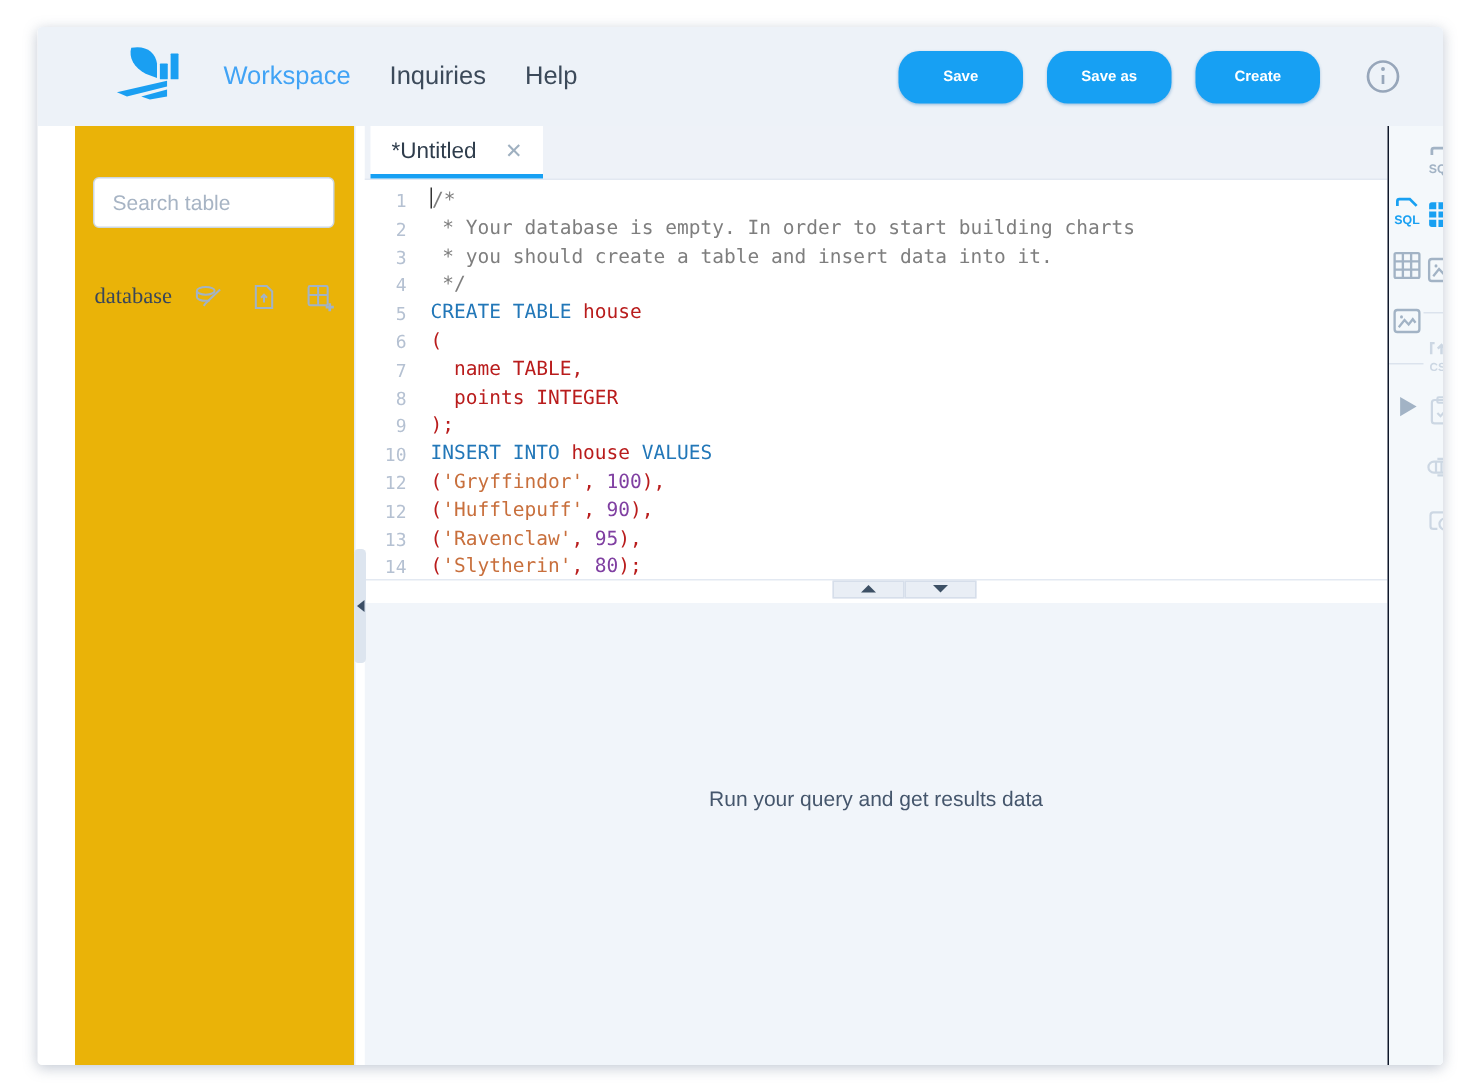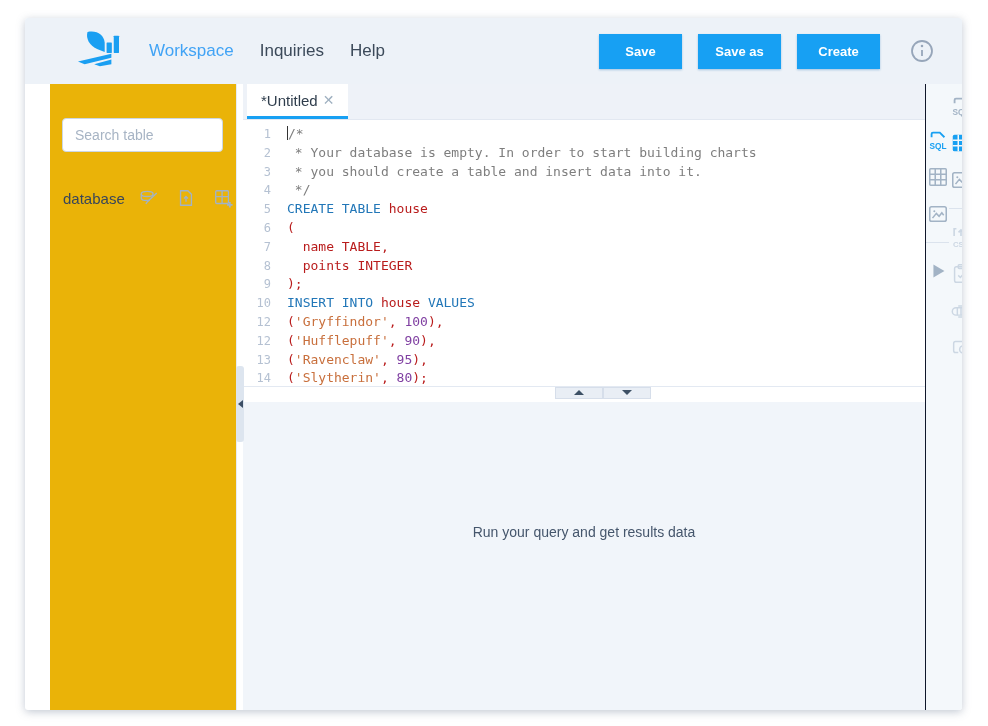--- a/index.html
+++ b/index.html
@@ -12,56 +12,56 @@
 
   
   .header { height: 66px; background: #edf2f8; display: flex; align-items: center;
     flex-shrink: 0; padding: 0 28px 0 50px; }
   .logo { width: 46px; height: 42px; margin-right: 28px; flex-shrink: 0; }
   .nav { display: flex; align-items: center; gap: 26px; font-size: 17px; color: #3c4a5a; }
   .nav-item { cursor: pointer; }
   .nav-item.active { color: #41a3f5; }
   .header-right { margin-left: auto; display: flex; align-items: center; gap: 16px; }
   .btn { min-width: 83px; height: 35px; padding: 0 16px; background: #17a0f3; color: #fff;
-    border: none; border-radius: 0; font-size: 13px; font-weight: bold;
+    border: none; border-radius: 14px; font-size: 10px; font-weight: bold;
     font-family: "Liberation Sans", sans-serif; cursor: pointer;
     box-shadow: 0 1px 2px rgba(23,110,180,.35); }
   .btn + .btn { margin-left: 0; }
   .info-icon { width: 24px; height: 24px; color: #97a6ba; margin-left: 14px; cursor: pointer; }
 
   
   .content { flex: 1; display: flex; min-height: 0; }
 
   
   .sidebar { width: 186px; background: #eab308; flex-shrink: 0; padding: 34px 12px 0 12px; margin-left: 25px; }
   .search-input { width: 161px; height: 34px; border: 1px solid #ccd7e3; border-radius: 4px;
     padding: 0 12px; font-size: 14px; color: #3c4a5a; outline: none; background: #fff;
     font-family: "Liberation Sans", sans-serif; }
   .search-input::placeholder { color: #a7b4c4; }
   .db-row { margin-top: 36px; display: flex; align-items: center; padding-left: 1px; }
-  .db-label { font-size: 15px; color: #39465a; margin-right: 14px; }
+  .db-label { font-size: 15px; color: #39465a; margin-right: 14px; font-family: Liberation Serif, serif; }
   .db-icons { display: flex; align-items: center; gap: 17px; color: #a2b3c6; }
   .db-icons svg { width: 20px; height: 20px; cursor: pointer; display: block; }
 
   
   .vsplit { width: 7px; flex-shrink: 0; border-left: 1px solid #e6ecf4; position: relative;
     background: #fff; cursor: col-resize; }
   .vsplit-handle { position: absolute; left: -1px; top: 282px; width: 8px; height: 76px;
     background: #dde5ef; border-radius: 3px; display: flex; align-items: center;
     justify-content: center; }
   .vsplit-tri { width: 0; height: 0; border-top: 4px solid transparent;
     border-bottom: 4px solid transparent; border-right: 5px solid #3c4f66; }
 
   
   .main { flex: 1; display: flex; flex-direction: column; min-width: 0; }
 
   .tabstrip { height: 36px; background: #eef2f8; border-bottom: 1px solid #e2e8f1;
     display: flex; align-items: stretch; flex-shrink: 0; padding-left: 4px; }
   .tab { background: #fff; border-bottom: 3px solid #17a0f3; padding: 0 14px;
-    display: flex; align-items: center; gap: 5px; font-size: 15px; color: #2f3d4c;
+    display: flex; align-items: center; gap: 19px; font-size: 15px; color: #2f3d4c;
     cursor: pointer; }
   .tab-close { color: #9fb0c0; font-size: 14px; cursor: pointer; }
 
   .editor { flex: 1; background: #fff; display: flex; overflow: hidden;
     font-family: "DejaVu Sans Mono", "Liberation Mono", monospace; font-size: 13px;
     line-height: 18.8px; padding-top: 5px; }
   .gutter { width: 40px; flex-shrink: 0; text-align: right; padding-right: 12px;
     color: #b5c1d2; font-size: 12px; user-select: none; }
   .gutter .ln { height: 18.8px; }
   .code-lines { flex: 1; padding-left: 4px; }

